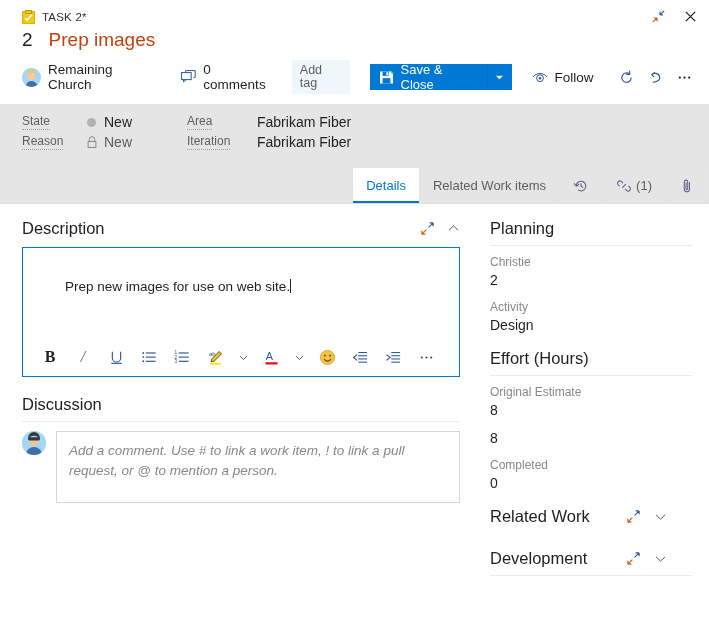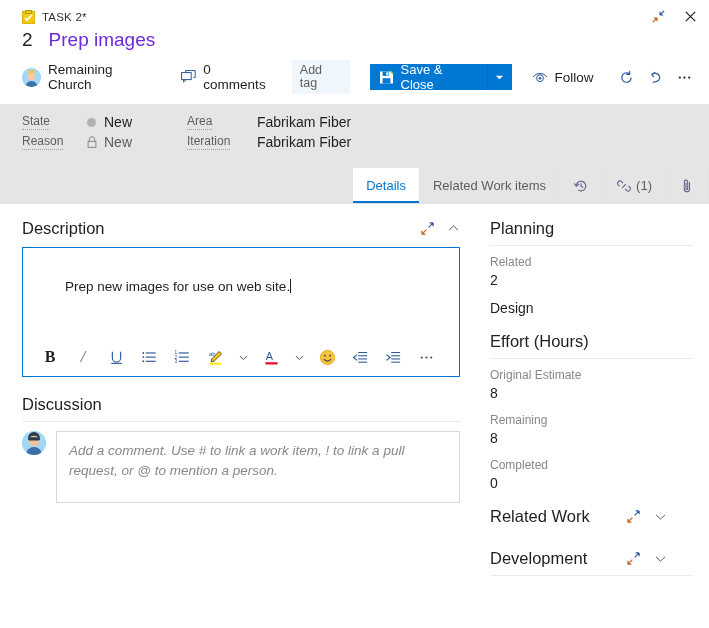--- a/index.html
+++ b/index.html
@@ -37,21 +37,21 @@
   #win-ctrls {
     position:absolute; right:6px; top:4px; display:flex; align-items:center; gap:6px;
   }
   .win-btn {
     width:26px; height:24px; display:flex; align-items:center; justify-content:center;
     cursor:pointer;
   }
 
   #title-row { display:flex; align-items:baseline; height:34px; padding-top:3px; }
   #work-item-id { font-size:19px; color:#201f1e; font-weight:400; }
-  #work-item-title { font-size:19px; color:#6d28d9; font-weight:400; margin-left:16px; }
+  #work-item-title { font-size:19px; color:#c2410c; font-weight:400; margin-left:16px; }
 
   #toolbar-row { display:flex; align-items:center; height:34px; gap:0; }
   #assignee { display:flex; align-items:center; margin-right:26px; cursor:pointer; }
   #avatar {
     width:19px; height:19px; border-radius:50%; margin-right:7px; flex:none;
     background:#9fd9f6; overflow:hidden; position:relative; display:block;
   }
   #assignee-name { font-size:13.5px; color:#201f1e; }
 
   #comments-btn { display:flex; align-items:center; margin-right:18px; cursor:pointer; }
@@ -516,33 +516,33 @@
 
   </div>
 
   <div id="right-col">
 
     <div class="panel-sec">
       <div class="panel-head">
         <span class="panel-title">Planning</span>
       </div>
       <div class="panel-rule"></div>
-      <div class="field-label">Related</div>
+      <div class="field-label">Christie</div>
       <div class="field-value">2</div>
+      <div class="field-label">Activity</div>
       <div class="field-value">Design</div>
     </div>
 
     <div class="panel-sec sp-top">
       <div class="panel-head">
         <span class="panel-title">Effort (Hours)</span>
       </div>
       <div class="panel-rule"></div>
       <div class="field-label">Original Estimate</div>
       <div class="field-value">8</div>
-      <div class="field-label">Remaining</div>
       <div class="field-value">8</div>
       <div class="field-label">Completed</div>
       <div class="field-value">0</div>
     </div>
 
     <div class="panel-sec sp-top">
       <div class="panel-head">
         <span class="panel-title">Related Work</span>
         <span class="panel-actions">
           <span class="mini-btn">

